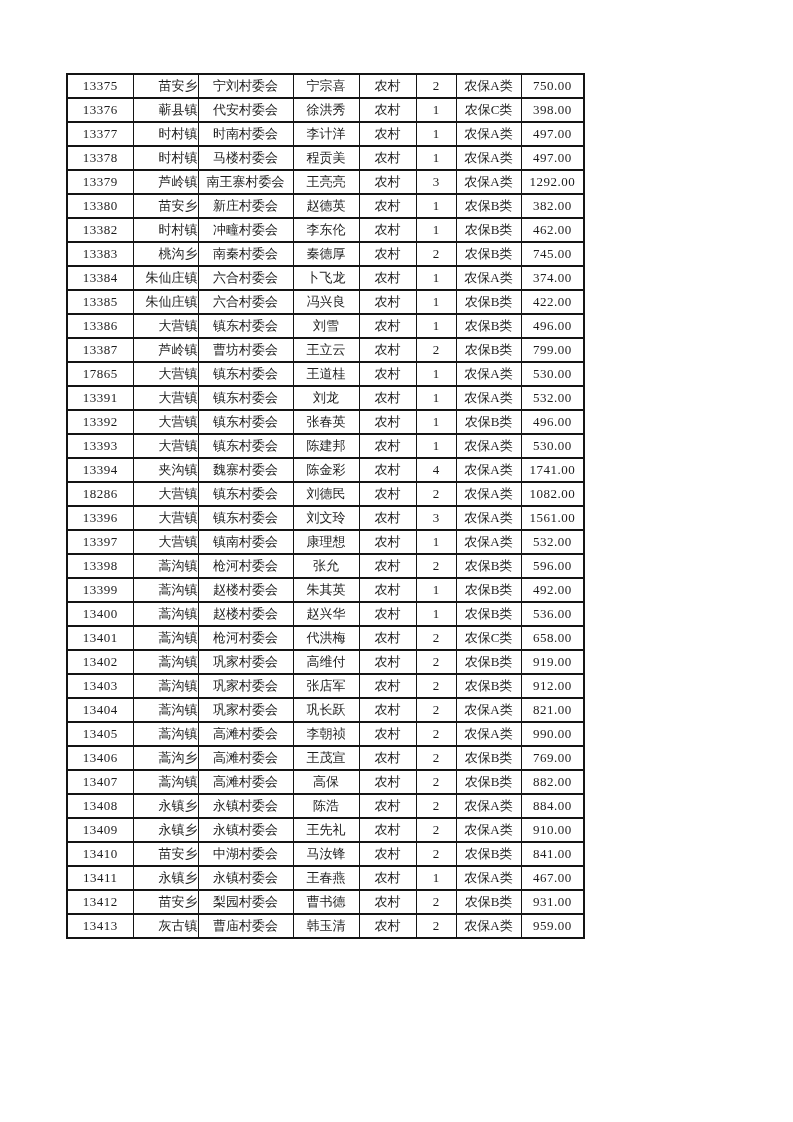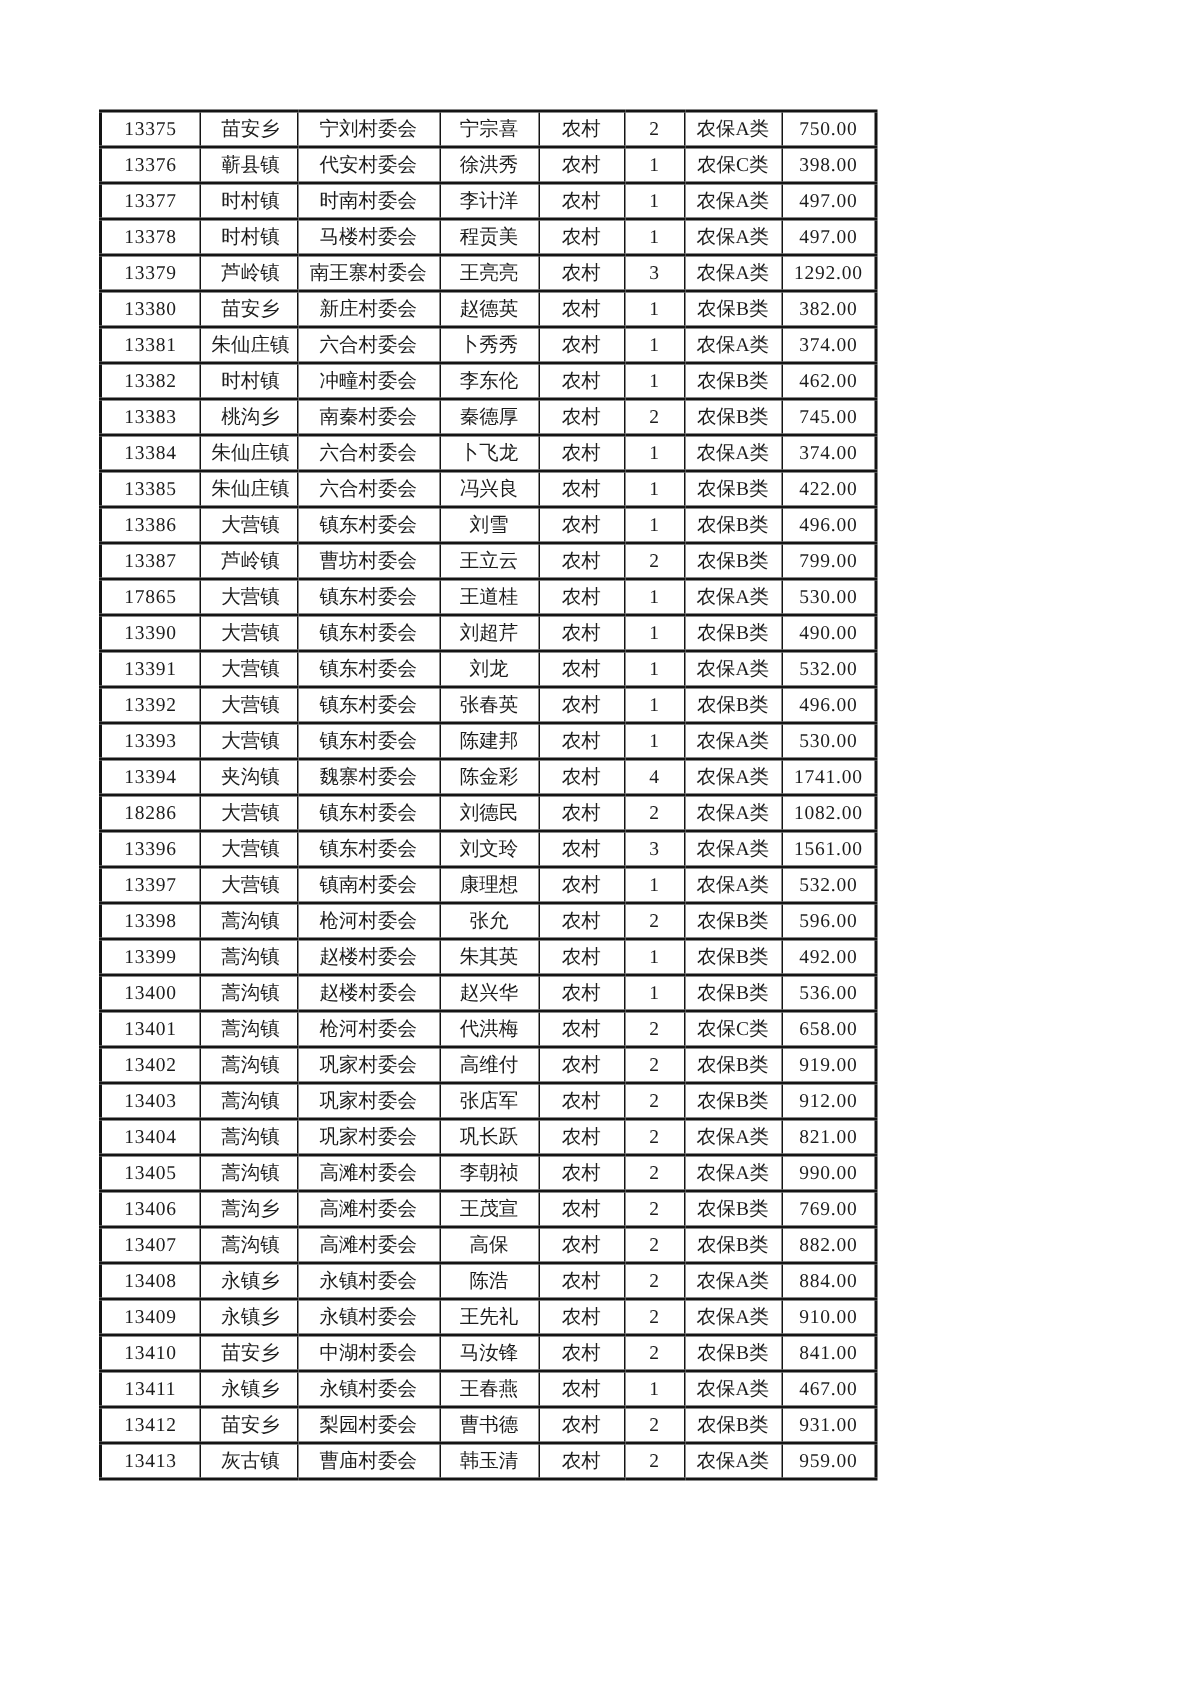--- a/index.html
+++ b/index.html
@@ -38,21 +38,21 @@
     padding: 0;
     font-size: 13px;
     line-height: 22px;
     color: #1c1c1c;
     text-align: center;
     vertical-align: middle;
     white-space: nowrap;
     overflow: hidden;
   }
   table.records td.col-township {
-    text-align: center;
+    text-align: right;
     padding-left: 3px;
   }
   table.records td.col-amount,
   table.records td.col-record_id {
     font-family: "Liberation Serif", "DejaVu Serif", serif;
     letter-spacing: 0.5px;
   }
   col.c-record_id { width: 66px; }
   col.c-township { width: 65px; }
   col.c-village_committee { width: 95px; }
@@ -132,30 +132,20 @@
           <td class="col-record_id">13380</td>
           <td class="col-township">苗安乡</td>
           <td class="col-village_committee">新庄村委会</td>
           <td class="col-person_name">赵德英</td>
           <td class="col-residence_type">农村</td>
           <td class="col-person_count">1</td>
           <td class="col-insurance_category">农保B类</td>
           <td class="col-amount">382.00</td>
         </tr>
         <tr>
-          <td class="col-record_id">13381</td>
-          <td class="col-township">朱仙庄镇</td>
-          <td class="col-village_committee">六合村委会</td>
-          <td class="col-person_name">卜秀秀</td>
-          <td class="col-residence_type">农村</td>
-          <td class="col-person_count">1</td>
-          <td class="col-insurance_category">农保A类</td>
-          <td class="col-amount">374.00</td>
-        </tr>
-        <tr>
           <td class="col-record_id">13382</td>
           <td class="col-township">时村镇</td>
           <td class="col-village_committee">冲疃村委会</td>
           <td class="col-person_name">李东伦</td>
           <td class="col-residence_type">农村</td>
           <td class="col-person_count">1</td>
           <td class="col-insurance_category">农保B类</td>
           <td class="col-amount">462.00</td>
         </tr>
         <tr>
@@ -210,30 +200,20 @@
         </tr>
         <tr>
           <td class="col-record_id">17865</td>
           <td class="col-township">大营镇</td>
           <td class="col-village_committee">镇东村委会</td>
           <td class="col-person_name">王道桂</td>
           <td class="col-residence_type">农村</td>
           <td class="col-person_count">1</td>
           <td class="col-insurance_category">农保A类</td>
           <td class="col-amount">530.00</td>
-        </tr>
-        <tr>
-          <td class="col-record_id">13390</td>
-          <td class="col-township">大营镇</td>
-          <td class="col-village_committee">镇东村委会</td>
-          <td class="col-person_name">刘超芹</td>
-          <td class="col-residence_type">农村</td>
-          <td class="col-person_count">1</td>
-          <td class="col-insurance_category">农保B类</td>
-          <td class="col-amount">490.00</td>
         </tr>
         <tr>
           <td class="col-record_id">13391</td>
           <td class="col-township">大营镇</td>
           <td class="col-village_committee">镇东村委会</td>
           <td class="col-person_name">刘龙</td>
           <td class="col-residence_type">农村</td>
           <td class="col-person_count">1</td>
           <td class="col-insurance_category">农保A类</td>
           <td class="col-amount">532.00</td>

